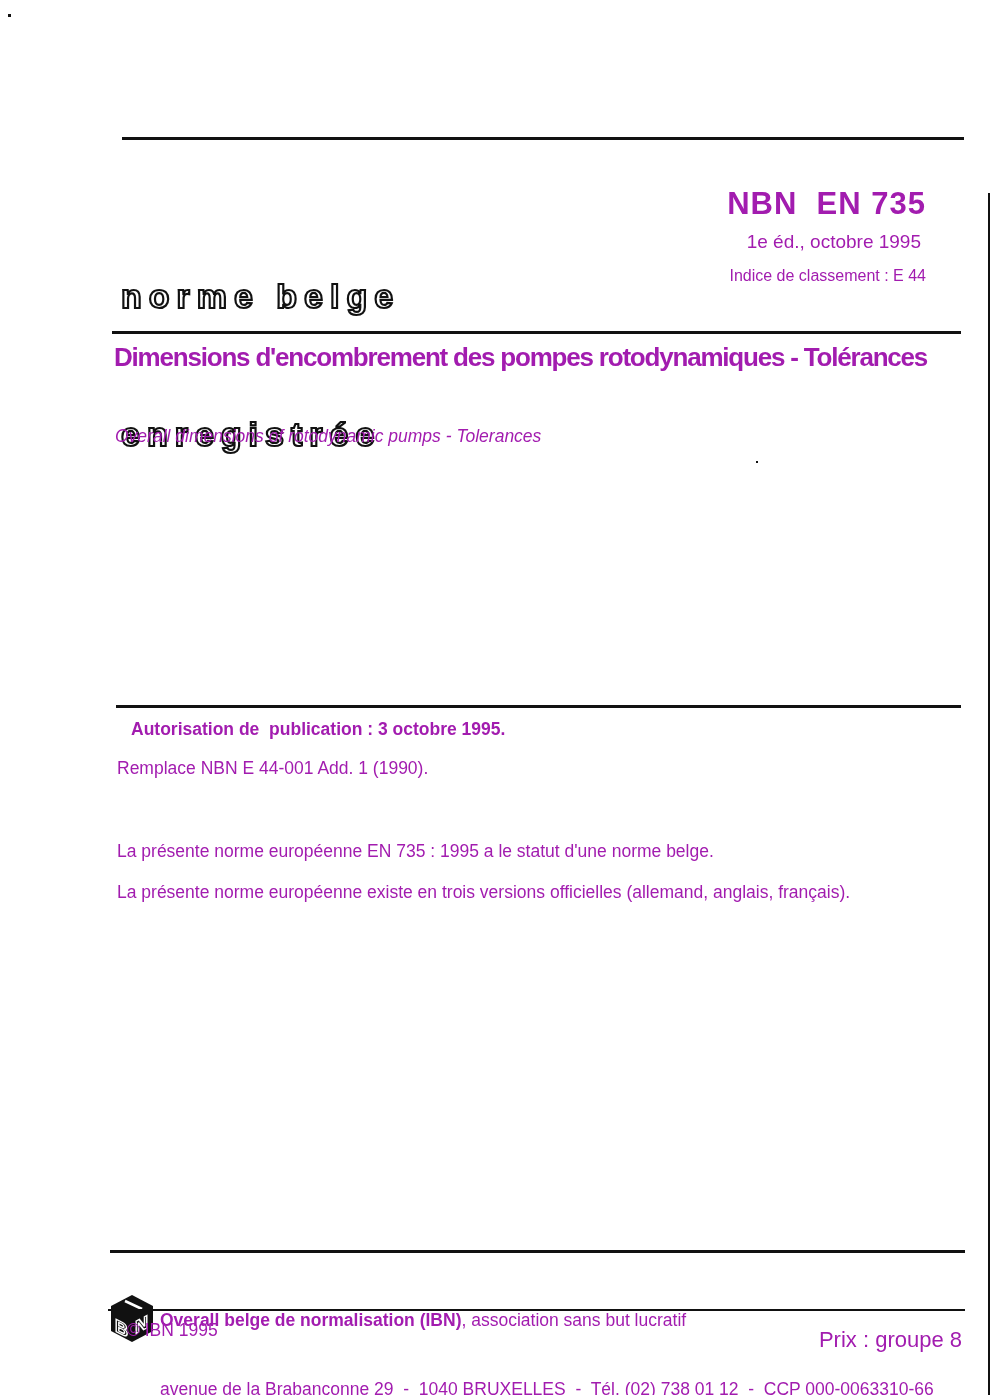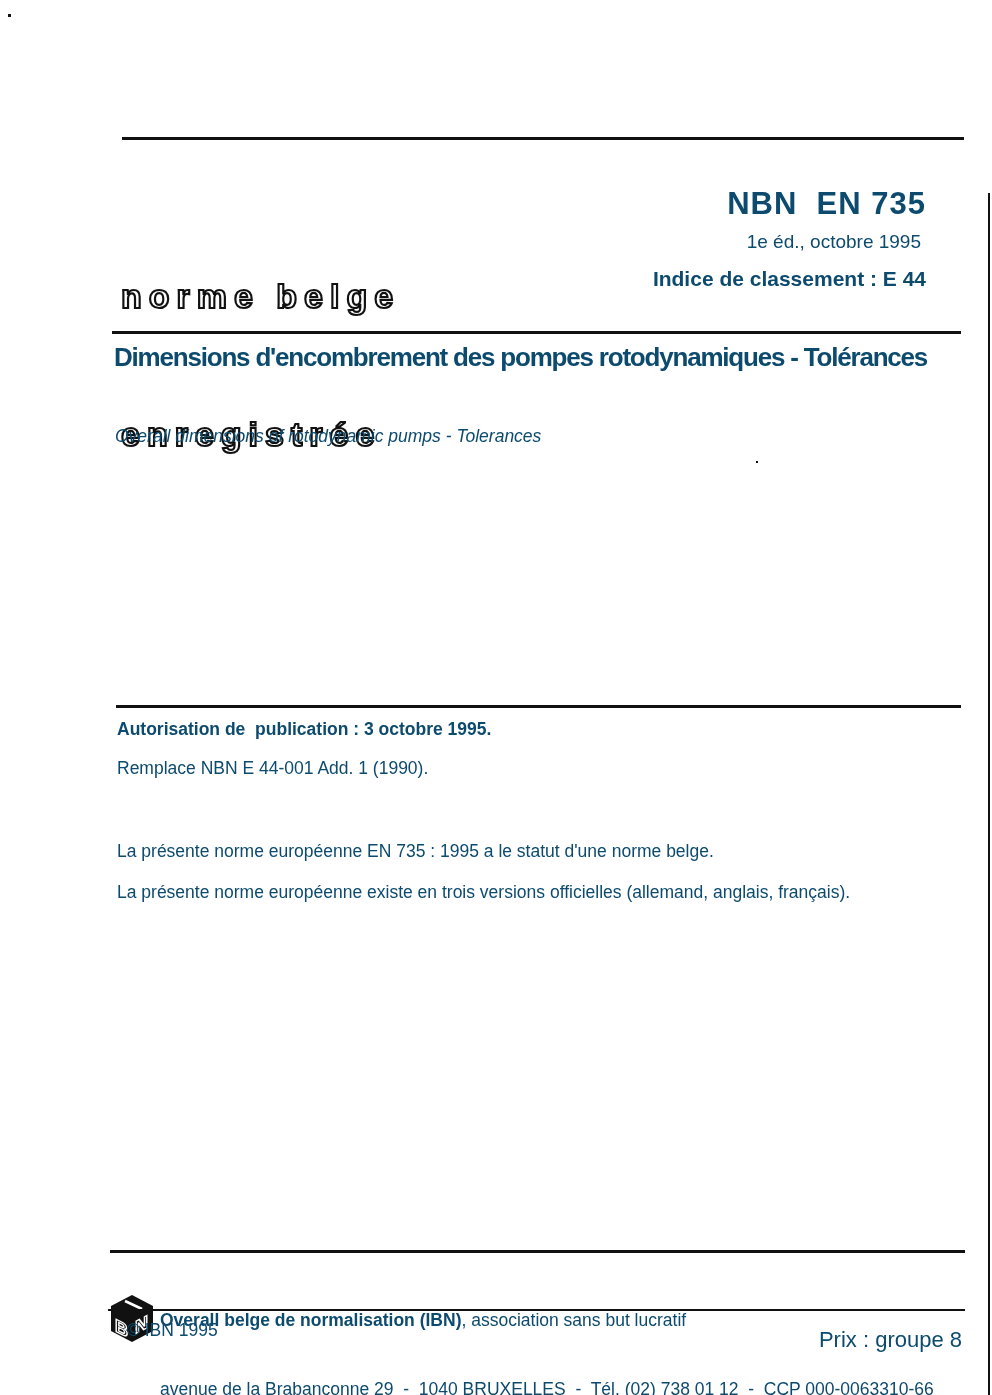--- a/index.html
+++ b/index.html
@@ -11,21 +11,21 @@
     width: 992px;
     height: 1395px;
     position: relative;
     overflow: hidden;
     font-family: "Liberation Sans", sans-serif;
     color: #111;
   }
   .abs {
     position: absolute;
     white-space: pre-wrap;
-    color: #0c4a6e;
+    color: #a21caf;
   }
   .rule {
     position: absolute;
     background: #111;
   }
   
   .stamp {
     left: 121px;
     top: 181px;
     font-size: 34px;
@@ -46,22 +46,22 @@
   }
   .edition {
     right: 71px;
     top: 231px;
     font-size: 19px;
     text-align: left;
   }
   .classement {
     right: 66px;
     top: 267px;
-    font-size: 21px;
-    font-weight: bold;
+    font-size: 16px;
+    font-weight: normal;
     text-align: right;
   }
   .title-fr {
     left: 114px;
     top: 342px;
     font-size: 26px;
     font-weight: bold;
     letter-spacing: -1.2px;
   }
   .title-en {
@@ -117,21 +117,21 @@
 
 <div class="abs code">NBN  EN 735</div>
 <div class="abs edition">1e éd., octobre 1995</div>
 <div class="abs classement">Indice de classement : E 44</div>
 
 <div class="rule" style="left:112px; top:331px; width:849px; height:3px;"></div>
 <div class="abs title-fr">Dimensions d'encombrement des pompes rotodynamiques - Tolérances</div>
 <div class="abs title-en">Overall dimensions of rotodynamic pumps - Tolerances</div>
 
 <div class="rule" style="left:116px; top:705px; width:845px; height:3px;"></div>
-<div class="abs body-text bold" style="left:117px; top:719px;">Autorisation de  publication : 3 octobre 1995.</div>
+<div class="abs body-text bold" style="left:131px; top:719px;">Autorisation de  publication : 3 octobre 1995.</div>
 <div class="abs body-text" style="left:117px; top:758px;">Remplace NBN E 44-001 Add. 1 (1990).</div>
 
 <div class="abs body-text" style="left:117px; top:841px;">La présente norme européenne EN 735 : 1995 a le statut d'une norme belge.</div>
 <div class="abs body-text" style="left:117px; top:882px;">La présente norme européenne existe en trois versions officielles (allemand, anglais, français).</div>
 
 <div class="rule" style="left:110px; top:1250px; width:855px; height:3px;"></div>
 
 <div class="abs" style="left:110px; top:1259px; width:44px; height:48px;">
   <svg width="44" height="48" viewBox="0 0 44 48">
     <polygon points="22,0 43,11 43,36 22,47 1,36 1,11" fill="#111"></polygon>

